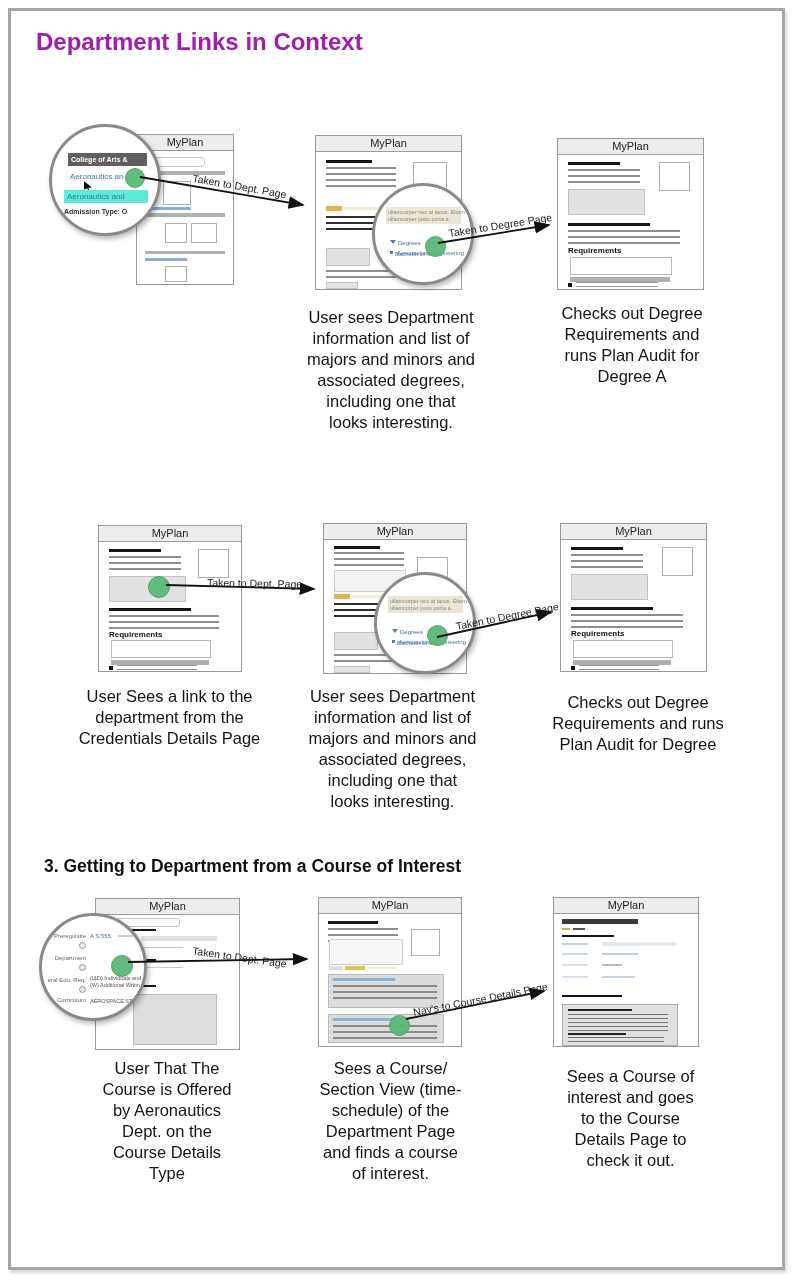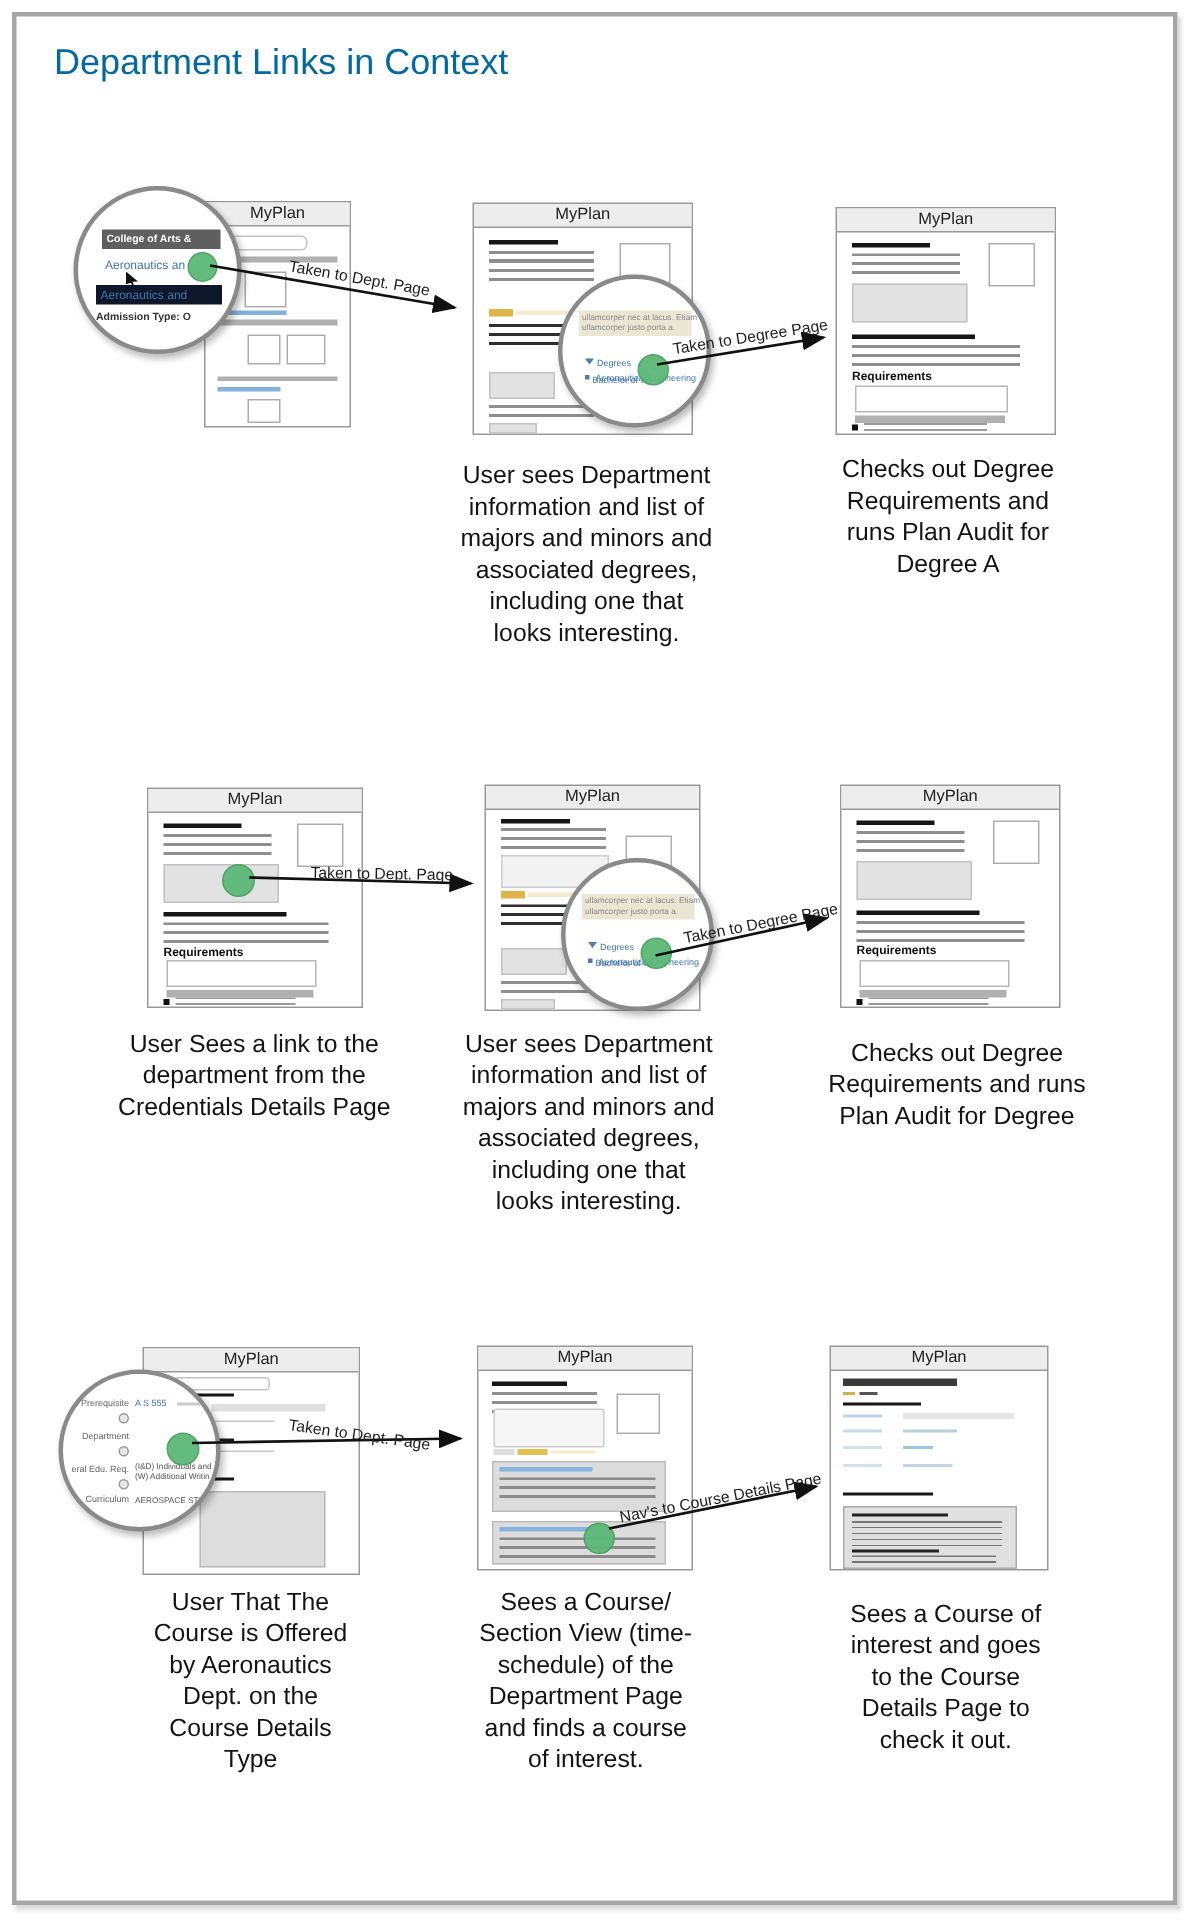--- a/index.html
+++ b/index.html
@@ -1,18 +1,18 @@
 <!DOCTYPE html>
 <html><head>
 <meta charset="utf-8">
 <style>
   html,body{margin:0;padding:0;background:#fff;}
   .page{position:relative;width:793px;height:1280px;background:#fff;font-family:"Liberation Sans",sans-serif;overflow:hidden;}
   .frame{position:absolute;left:8px;top:8px;right:8px;bottom:10px;border:3px solid #a6a6a6;box-shadow:2px 3px 3px #d8d8d8;}
-  .title{position:absolute;left:36px;top:28px;margin:0;font-size:24px;font-weight:normal;color:#0369a1;}
+  .title{position:absolute;left:36px;top:28px;margin:0;font-size:24px;font-weight:bold;color:#a21caf;}
   .shead{position:absolute;font-size:17.5px;font-weight:bold;color:#111;white-space:nowrap;}
   .cap{position:absolute;font-size:16.5px;line-height:21px;color:#141414;text-align:center;white-space:pre-line;z-index:2;}
   .wf{position:absolute;background:#fff;border:1.5px solid #999;z-index:1;}
   .wfh{height:15px;background:#ededed;border-bottom:1.5px solid #9b9b9b;font-size:11px;line-height:15px;text-align:center;color:#222;}
   .ab{position:absolute;}
   .ln{position:absolute;background:#8f8f8f;}
   .bx{position:absolute;border:1.5px solid #adadad;background:#fff;}
   .fb{position:absolute;background:#e2e2e2;border:1px solid #c2c2c2;}
   .rl{position:absolute;background-image:repeating-linear-gradient(to bottom,var(--lc,#8f8f8f) 0,var(--lc,#8f8f8f) 2px,transparent 2px,transparent 6px);}
   .rl1{position:absolute;background-image:repeating-linear-gradient(to bottom,var(--lc,#9a9a9a) 0,var(--lc,#9a9a9a) 1px,transparent 1px,transparent 4px);}
@@ -25,40 +25,41 @@
   .overlay{position:absolute;left:0;top:0;z-index:5;pointer-events:none;}
   .alabel{position:absolute;font-size:10.5px;color:#1d1d1d;white-space:nowrap;z-index:6;}
 </style>
 </head>
 <body>
 
 <div class="page">
   <div class="frame"></div>
   <h1 class="title">Department Links in Context</h1>
 
+  <div class="shead" style="left:44px;top:856px">3. Getting to Department from a Course of Interest</div>
 
   <div class="wf" style="left:136px;top:134px;width:96px;height:149px">
     <div class="wfh">MyPlan</div>
     <div class="bx" style="left:8px;top:22px;width:58px;height:8px;border-radius:4px;border-color:#c4c4c4"></div>
     <div class="ln" style="left:8px;top:36px;width:80px;height:4px;background:#b0b0b0"></div>
     <div class="bx" style="left:26px;top:46px;width:26px;height:22px"></div>
     <div class="ln" style="left:8px;top:72px;width:46px;height:3px;background:#84b1d9"></div>
     <div class="ln" style="left:8px;top:78px;width:80px;height:4px;background:#b0b0b0"></div>
     <div class="bx" style="left:28px;top:88px;width:20px;height:18px"></div>
     <div class="bx" style="left:54px;top:88px;width:24px;height:18px"></div>
     <div class="ln" style="left:8px;top:116px;width:80px;height:3px;background:#b0b0b0"></div>
     <div class="ln" style="left:8px;top:123px;width:42px;height:3px;background:#84b1d9"></div>
     <div class="bx" style="left:28px;top:131px;width:20px;height:14px"></div>
   </div>
 
   <div class="mag" style="left:49px;top:124px;width:106px;height:106px">
     <div class="ab" style="left:16px;top:26px;width:76px;height:13px;background:#5f5f5f;color:#fff;font-size:7px;font-weight:bold;line-height:13px;padding-left:3px;overflow:hidden;white-space:nowrap">College of Arts &amp;</div>
     <div class="ab bluetext" style="left:18px;top:45px;font-size:8px;white-space:nowrap">Aeronautics an</div>
     <div class="ab" style="left:32px;top:54px;width:8px;height:11px;background:#111;clip-path:polygon(0 0,100% 60%,55% 62%,72% 95%,58% 100%,42% 68%,0 78%)"></div>
-    <div class="ab" style="left:12px;top:63px;width:84px;height:13px;background:#0f172a">
+    <div class="ab" style="left:12px;top:63px;width:84px;height:13px;background:#5eead4">
       <span class="bluetext" style="font-size:8px;line-height:13px;padding-left:3px;white-space:nowrap;display:block;overflow:hidden">Aeronautics and</span>
     </div>
     <div class="ab" style="left:12px;top:81px;font-size:7px;font-weight:bold;color:#333;white-space:nowrap">Admission Type: O</div>
   </div>
   <div class="dot" style="left:125px;top:168px;width:18px;height:18px"></div>
 
   <div class="wf" style="left:315px;top:135px;width:145px;height:153px">
     <div class="wfh">MyPlan</div>
     <div class="ln" style="left:10px;top:24px;width:46px;height:3px;background:#161616"></div>
     <div class="rl" style="left:10px;top:31px;width:70px;height:21px"></div>

